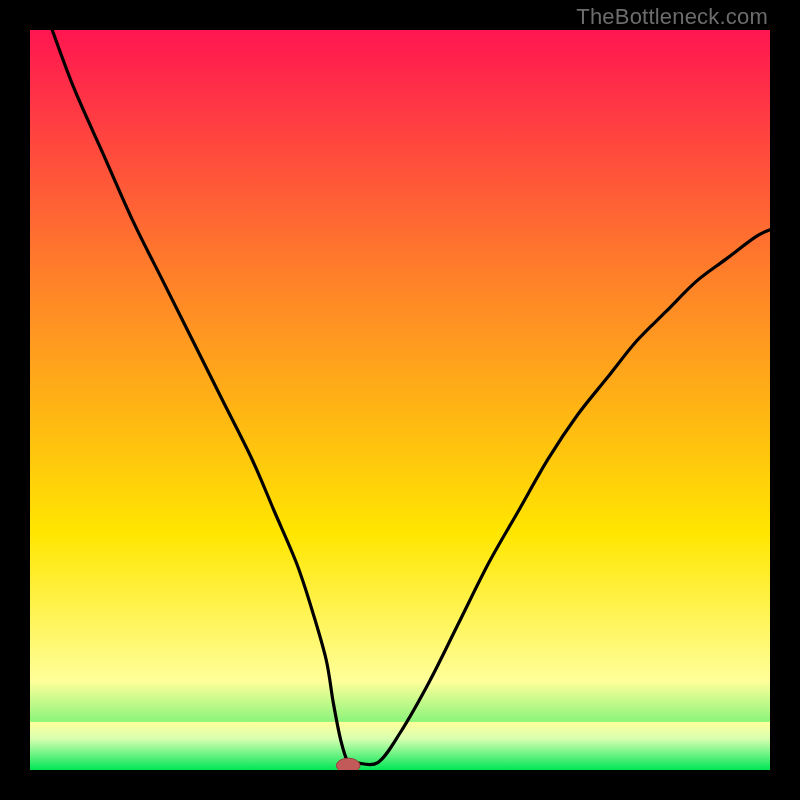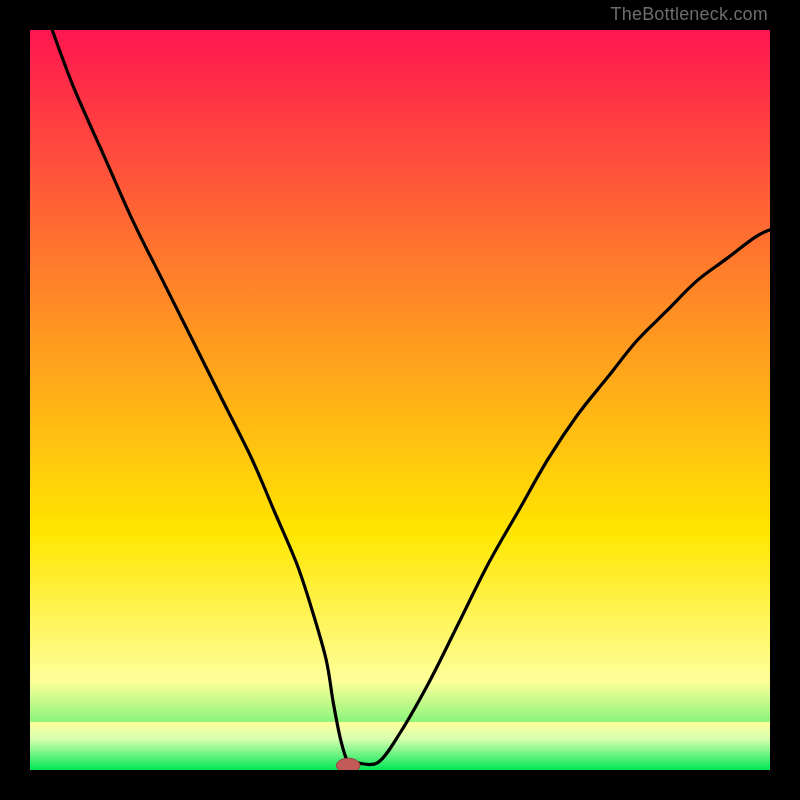--- a/index.html
+++ b/index.html
@@ -24,21 +24,21 @@
     left: 30px;
     top: 30px;
     width: 740px;
     height: 740px;
   }
   .watermark {
     position: absolute;
     top: 4px;
     right: 32px;
     color: #6c6c6c;
-    font-size: 18px;
+    font-size: 22px;
     font-weight: 500;
     letter-spacing: 0.2px;
     user-select: none;
   }
   svg { display: block; }
 </style>
 </head>
 <body>
 
 <div class="frame">

